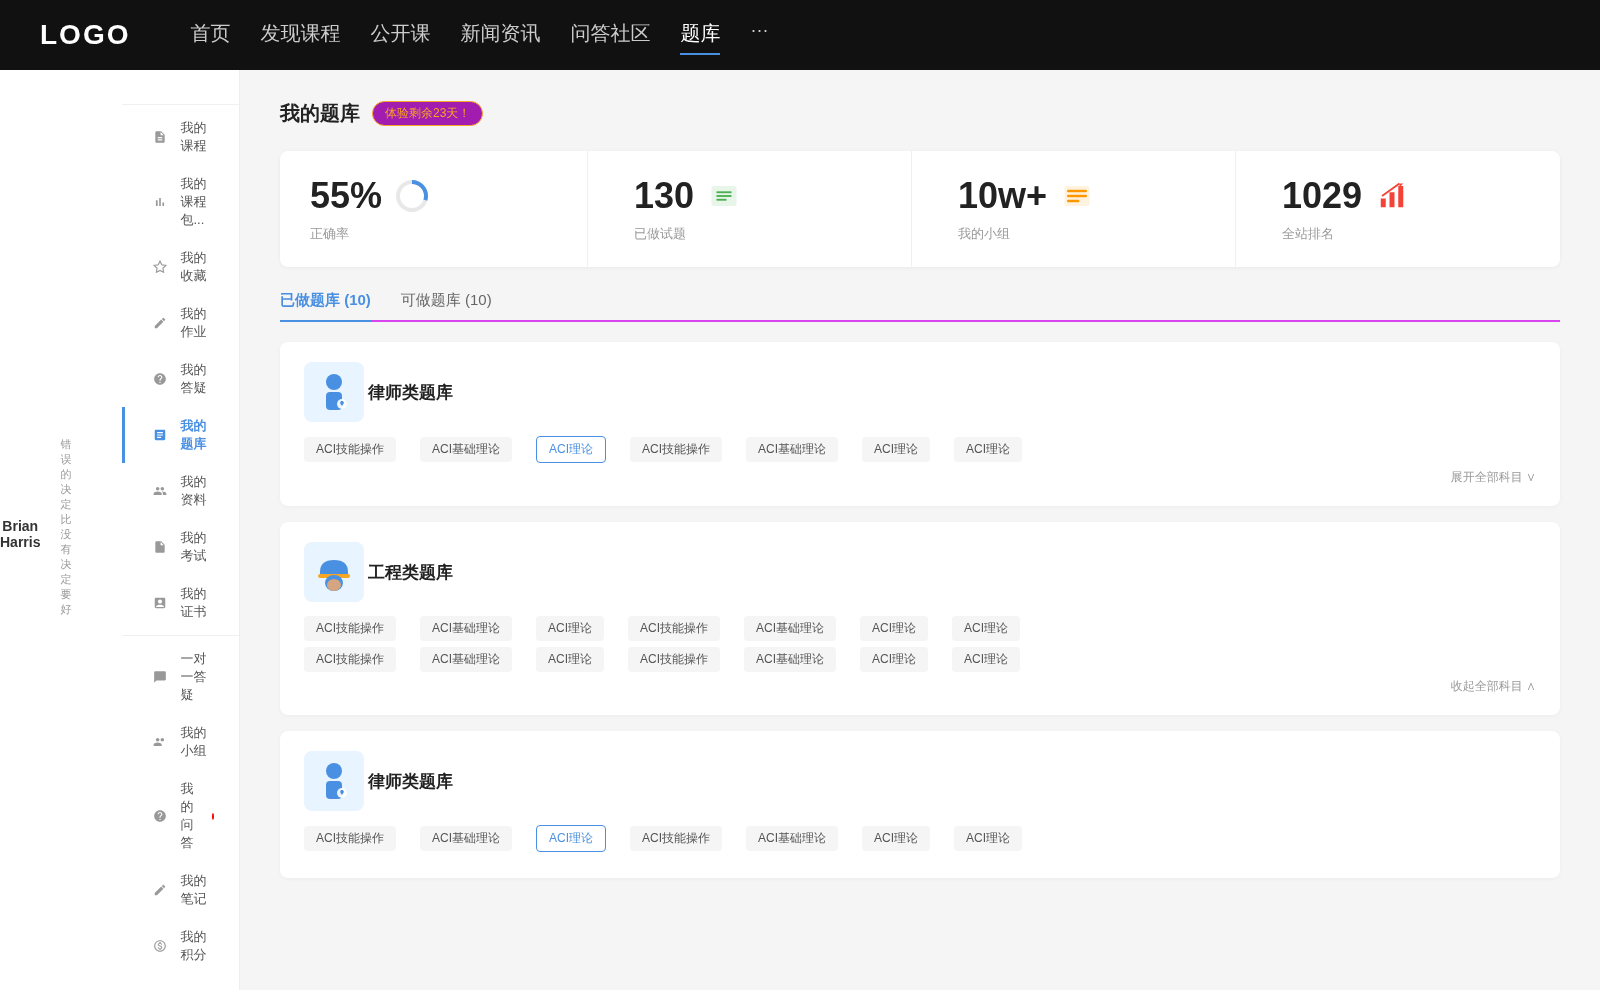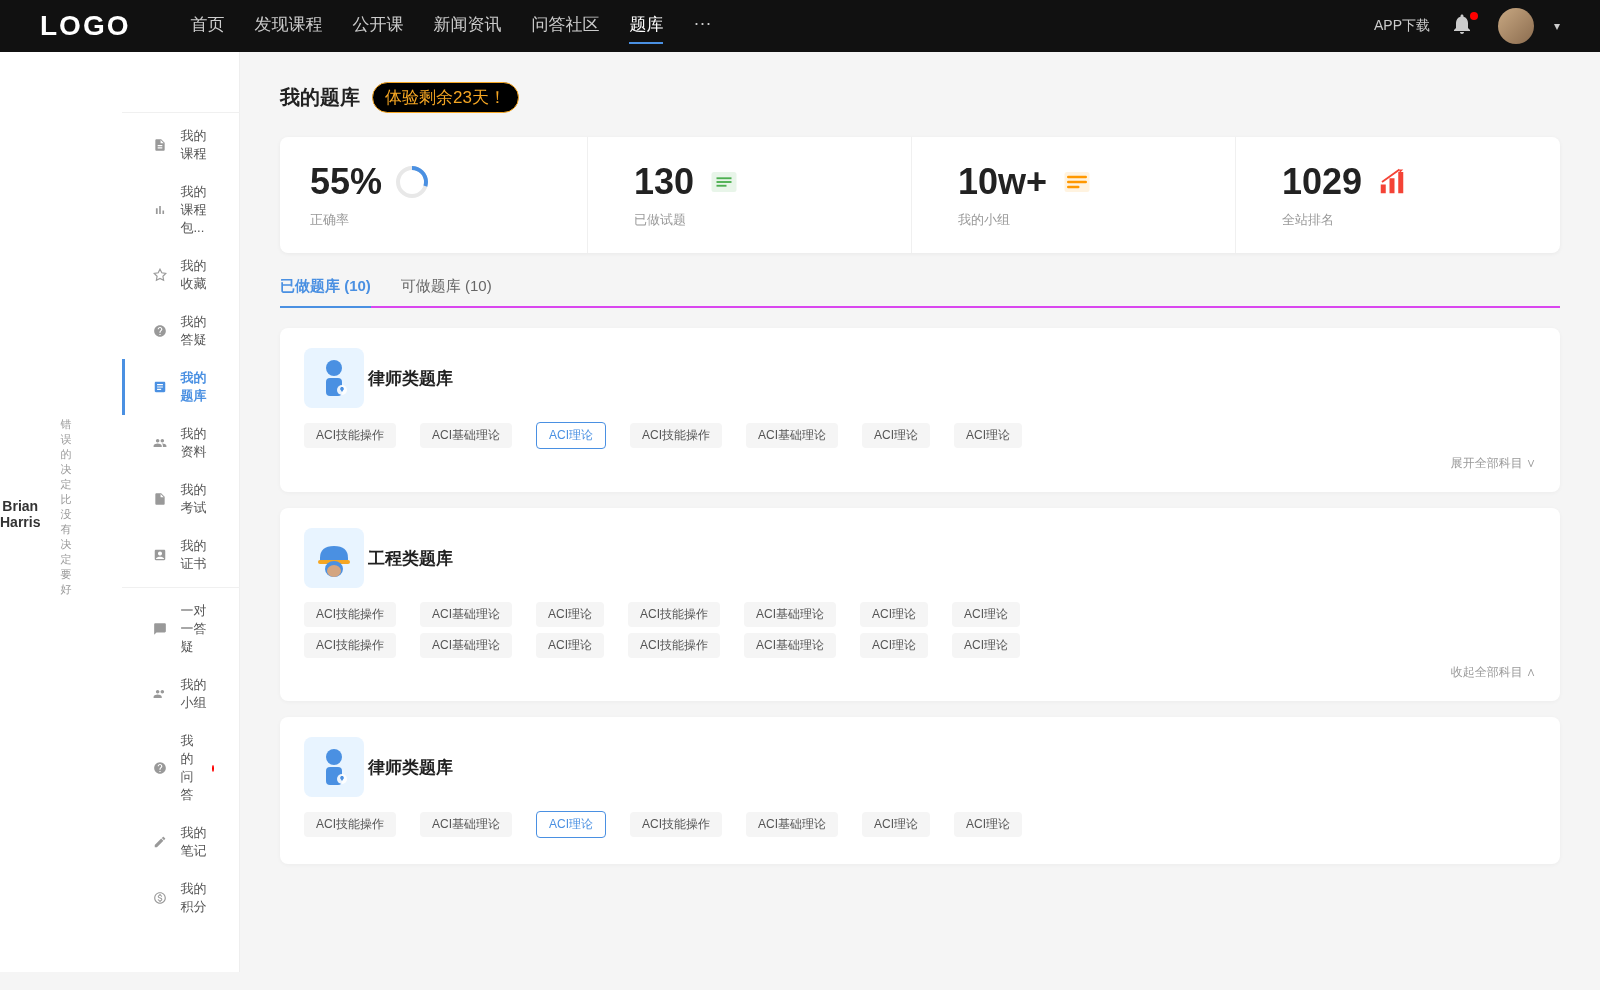--- a/index.html
+++ b/index.html
@@ -1,21 +1,21 @@
 <!DOCTYPE html>
 <html><head>
   <meta charset="utf-8">
   <style>
     * { box-sizing: border-box; margin: 0; padding: 0; }
     body { font-family: -apple-system, BlinkMacSystemFont, "PingFang SC", "Microsoft YaHei", sans-serif; background: #f5f5f5; color: #333; }
 
     
     .navbar {
       background: #111;
-      height: 52px;
+      height: 70px;
       display: flex;
       align-items: center;
       padding: 0 40px;
       gap: 40px;
       position: sticky;
       top: 0;
       z-index: 100;
     }
     .navbar-logo {
       color: #fff;
@@ -24,21 +24,21 @@
       letter-spacing: 2px;
       margin-right: 20px;
     }
     .navbar-links {
       display: flex;
       gap: 30px;
       flex: 1;
     }
     .navbar-link {
       color: #ccc;
-      font-size: 17px;
+      font-size: 20px;
       cursor: pointer;
       position: relative;
       padding-bottom: 4px;
     }
     .navbar-link.active {
       color: #fff;
     }
     .navbar-link.active::after {
       content: '';
       position: absolute;
@@ -185,26 +185,26 @@
       align-items: center;
       gap: 12px;
       margin-bottom: 24px;
     }
     .page-title {
       font-size: 20px;
       font-weight: 600;
       color: #222;
     }
     .trial-badge {
-      background: #000000;
+      background: #a21caf;
       color: #f5a623;
       border: 1px solid #f5a623;
       border-radius: 20px;
       padding: 3px 12px;
-      font-size: 17px;
+      font-size: 12px;
     }
 
     
     .stats-row {
       display: grid;
       grid-template-columns: repeat(4, 1fr);
       gap: 16px;
       background: #fff;
       border-radius: 8px;
       margin-bottom: 24px;
@@ -345,33 +345,20 @@
   <div class="navbar-logo">LOGO</div>
   <div class="navbar-links">
     <span class="navbar-link">首页</span>
     <span class="navbar-link">发现课程</span>
     <span class="navbar-link">公开课</span>
     <span class="navbar-link">新闻资讯</span>
     <span class="navbar-link">问答社区</span>
     <span class="navbar-link active">题库</span>
     <span class="navbar-more">···</span>
   </div>
-  <div class="navbar-right">
-    <span class="navbar-app-download">APP下载</span>
-    <div class="navbar-bell">
-      <svg viewBox="0 0 24 24" width="24" height="24" fill="#ccc">
-        <path d="M12 22c1.1 0 2-.9 2-2h-4c0 1.1.9 2 2 2zm6-6v-5c0-3.07-1.64-5.64-4.5-6.32V4c0-.83-.67-1.5-1.5-1.5s-1.5.67-1.5 1.5v.68C7.63 5.36 6 7.92 6 11v5l-2 2v1h16v-1l-2-2z"></path>
-      </svg>
-      <div class="bell-dot"></div>
-    </div>
-    <div class="navbar-avatar">
-      <div class="navbar-avatar-img"></div>
-    </div>
-    <span class="navbar-chevron">▾</span>
-  </div>
 </nav>
 
 <div class="layout">
 
   <aside class="sidebar">
     <div class="avatar-wrap">
       
       <svg viewBox="0 0 100 100" width="100" height="100">
         <rect width="100" height="100" fill="#e8ddd4"></rect>
 
@@ -416,20 +403,28 @@
         </span>
         <span>我的课程包...</span>
       </div>
       <div class="sidebar-item">
         <span class="sidebar-icon">
           <svg width="14" height="14" viewBox="0 0 24 24" fill="none" stroke="currentColor" stroke-width="2">
               <polygon points="12,2 15.09,8.26 22,9.27 17,14.14 18.18,21.02 12,17.77 5.82,21.02 7,14.14 2,9.27 8.91,8.26"></polygon>
             </svg>
         </span>
         <span>我的收藏</span>
+      </div>
+      <div class="sidebar-item">
+        <span class="sidebar-icon">
+          <svg width="14" height="14" viewBox="0 0 24 24" fill="currentColor">
+              <path d="M3 17.25V21h3.75L17.81 9.94l-3.75-3.75L3 17.25zM20.71 7.04c.39-.39.39-1.02 0-1.41l-2.34-2.34c-.39-.39-1.02-.39-1.41 0l-1.83 1.83 3.75 3.75 1.83-1.83z"></path>
+            </svg>
+        </span>
+        <span>我的作业</span>
       </div>
       <div class="sidebar-item">
         <span class="sidebar-icon">
           <svg width="14" height="14" viewBox="0 0 24 24" fill="currentColor">
               <path d="M12 2C6.48 2 2 6.48 2 12s4.48 10 10 10 10-4.48 10-10S17.52 2 12 2zm1 17h-2v-2h2v2zm2.07-7.75l-.9.92C13.45 12.9 13 13.5 13 15h-2v-.5c0-1.1.45-2.1 1.17-2.83l1.24-1.26c.37-.36.59-.86.59-1.41 0-1.1-.9-2-2-2s-2 .9-2 2H8c0-2.21 1.79-4 4-4s4 1.79 4 4c0 .88-.36 1.68-.93 2.25z"></path>
             </svg>
         </span>
         <span>我的答疑</span>
       </div>
       <div class="sidebar-item active">

